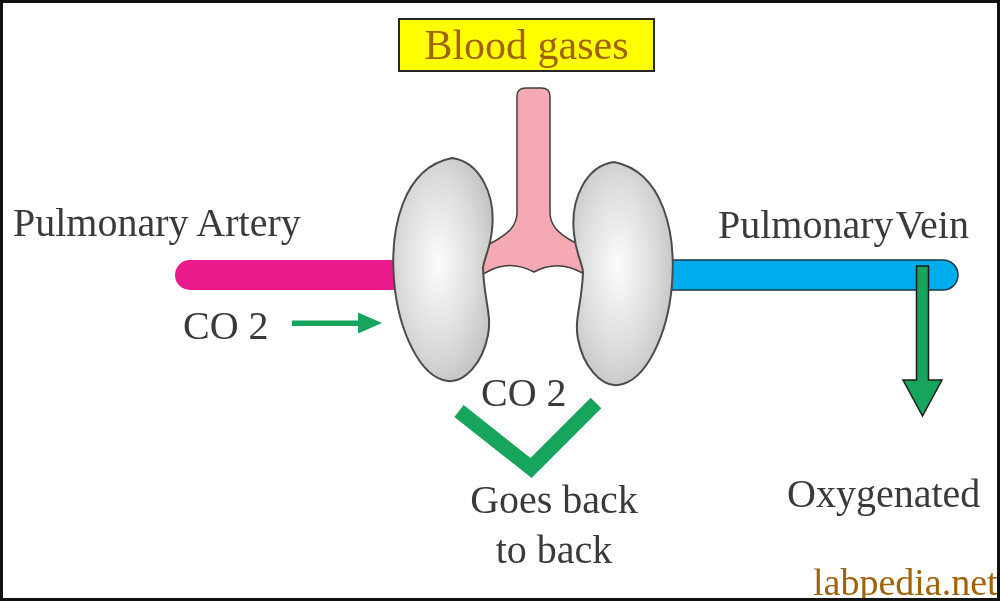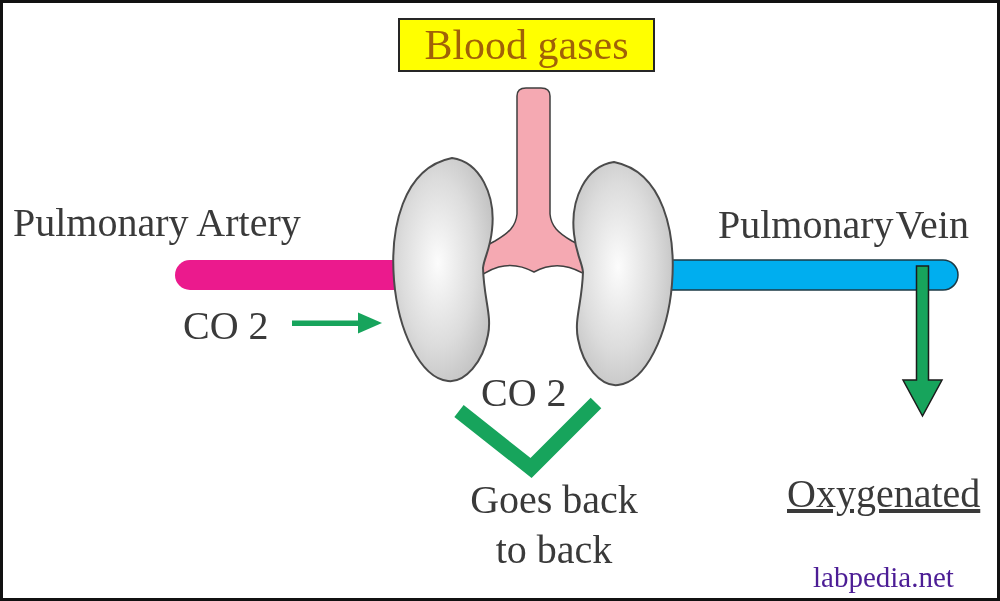--- a/index.html
+++ b/index.html
@@ -21,22 +21,22 @@
     display:flex;align-items:center;justify-content:center;
     font-size:42px;color:#a16207;
   }
   .artery-label{left:10px;top:200px;font-size:40px;}
   .vein-label{left:681px;top:202px;font-size:40px;word-spacing:-0.18em;margin-left:34px;}
   .co2-left-label{left:180px;top:303px;font-size:40px;}
   .co2-bottom-label{left:478px;top:370px;font-size:40px;}
   .goes-back-1{left:401px;top:477px;width:300px;text-align:center;font-size:40px;}
   .goes-back-2{left:401px;top:527px;width:300px;text-align:center;font-size:40px;}
   .oxy-1{left:859px;top:420px;font-size:40px;}
-  .oxy-2{left:784px;top:471px;font-size:40px;text-decoration:underline;}
-  .watermark{left:810px;top:560px;font-size:29px;color:#4c1d95;}
+  .oxy-2{left:784px;top:471px;font-size:40px;}
+  .watermark{left:810px;top:560px;font-size:38px;color:#a16207;}
 </style>
 </head>
 <body>
 
 <div class="canvas">
 
   <svg class="diagram-svg" viewBox="0 0 994 595">
     <defs>
       <radialGradient id="lungGradL" cx="45%" cy="47%" r="68%">
         <stop offset="0%" stop-color="#fcfcfc"></stop>

